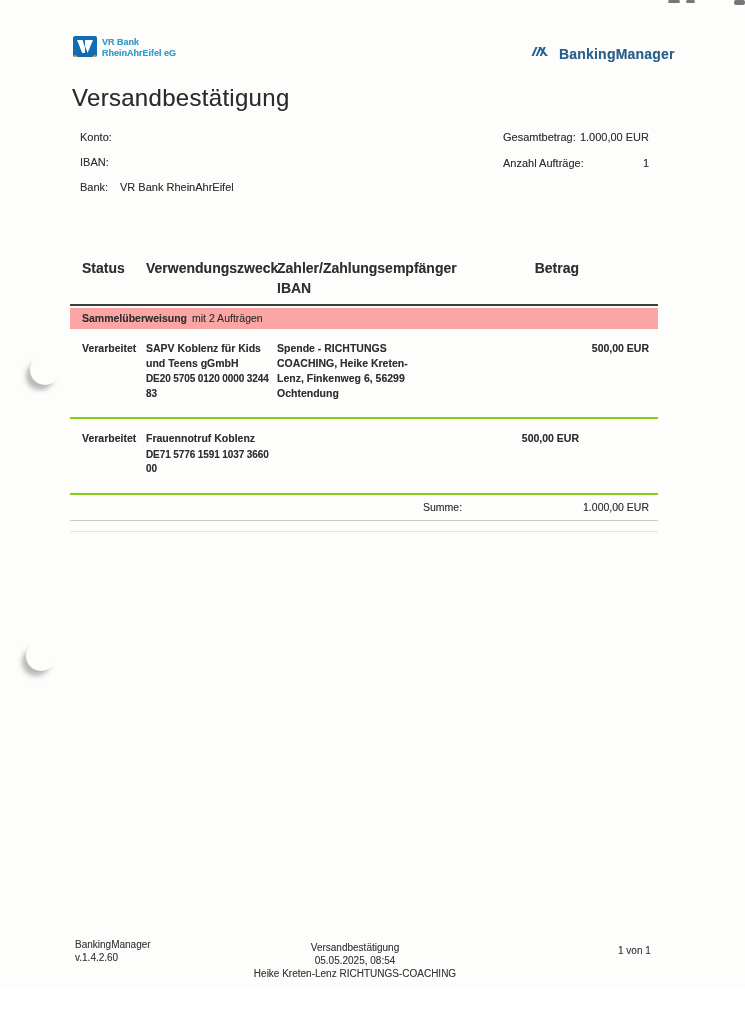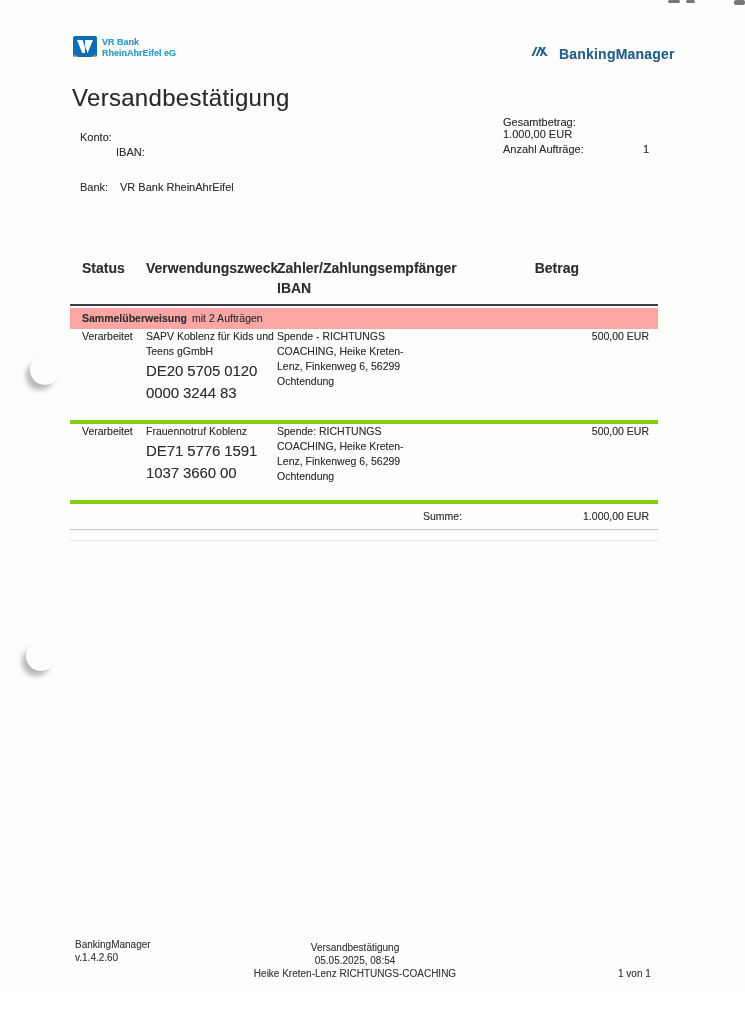--- a/index.html
+++ b/index.html
@@ -30,47 +30,47 @@
   .bm-logo { position:absolute; left:531px; top:43px; display:flex; align-items:center; }
   .bm-logo .txt { margin-left:6px; font-size:14px; font-weight:bold; color:var(--bm-blue,#24628f); letter-spacing:.2px; }
 
   
   .title { position:absolute; left:72px; top:84px; font-size:24px; font-weight:400; color:#2b2b2b; letter-spacing:.3px; }
 
   
   .fld { position:absolute; font-size:11px; }
   .fld .lbl { display:inline-block; }
   .f-konto { left:80px; top:131px; }
-  .f-iban  { left:80px; top:146px;margin-left:36px; }
+  .f-iban  { left:80px; top:156px; }
   .f-bank  { left:80px; top:181px; }
   .f-bank .val { position:absolute; left:40px; white-space:nowrap; }
   .sum-right { position:absolute; left:503px; width:146px; font-size:11px; }
-  .sr1 { top:116px;flex-direction:column; } .sr2 { top:143px; }
+  .sr1 { top:131px; } .sr2 { top:157px; }
   .sum-right { display:flex; justify-content:space-between; }
 
   
   .table { position:absolute; left:70px; top:258px; width:588px; }
   .grid5 { display:grid; grid-template-columns:64px 131px 146px 156px 1fr; }
   .thead { padding:0 9px 5px 12px; font-weight:bold; font-size:14px; border-bottom:2px solid #3e3e3c; line-height:1.45; }
   .thead .amount-h { text-align:right; }
   .group-row { background:#fca5a5; margin-top:2px; padding:4px 12px 5px 12px; font-size:10.5px; }
   .group-row .b { font-weight:bold; }
   .group-row .r { margin-left:5px; }
-  .trow { padding:0 9px 16px 12px; font-size:10.5px; line-height:1.45; border-bottom:4px solid #84cc16; }
-  .trow .iban { font-size:15px; letter-spacing:-0.1px; margin-top:1px; }
+  .trow { padding:12px 9px 16px 12px; font-size:10.5px; line-height:1.45; border-bottom:2px solid #84cc16;font-weight:bold; }
+  .trow .iban { font-size:10px; letter-spacing:-0.1px; margin-top:1px; }
   .trow .purpose { padding-right:4px; }
   .amount { text-align:right; white-space:nowrap; }
   .sum-row { padding:6px 9px 7px 12px; font-size:10.5px; border-bottom:1px solid #c9c9c5; }
   .after-line { height:10px; border-bottom:1px solid #e6e6e2; }
 
   
   .foot { position:absolute; font-size:10px; color:#3a3a3a; line-height:1.32; }
   .foot-left { left:75px; top:938px; }
   .foot-center { left:185px; top:941px; width:340px; text-align:center; }
-  .foot-right { left:618px; top:944px;margin-top:23px; }
+  .foot-right { left:618px; top:944px; }
 </style>
 </head>
 <body>
 
 <div class="page">
 
   <div class="smudge s1"></div>
   <div class="smudge s2"></div>
   <div class="smudge s3"></div>
   <div class="punch p1"></div>
@@ -156,21 +156,20 @@
       <div></div>
       <div class="amount">500,00 EUR</div>
     </div>
 
     <div class="trow grid5">
       <div>Verarbeitet</div>
       <div>
         <div>Frauennotruf Koblenz</div>
         <div class="iban">DE71 5776 1591 1037 3660 00</div>
       </div>
-      <div class="purpose">Spende: RICHTUNGS COACHING, Heike Kreten-Lenz, Finkenweg 6, 56299 Ochtendung</div>
       <div></div>
       <div class="amount">500,00 EUR</div>
     </div>
 
     <div class="sum-row grid5">
       <div></div>
         <div></div>
         <div></div>
       <div>Summe:</div>
       <div class="amount">1.000,00 EUR</div>

